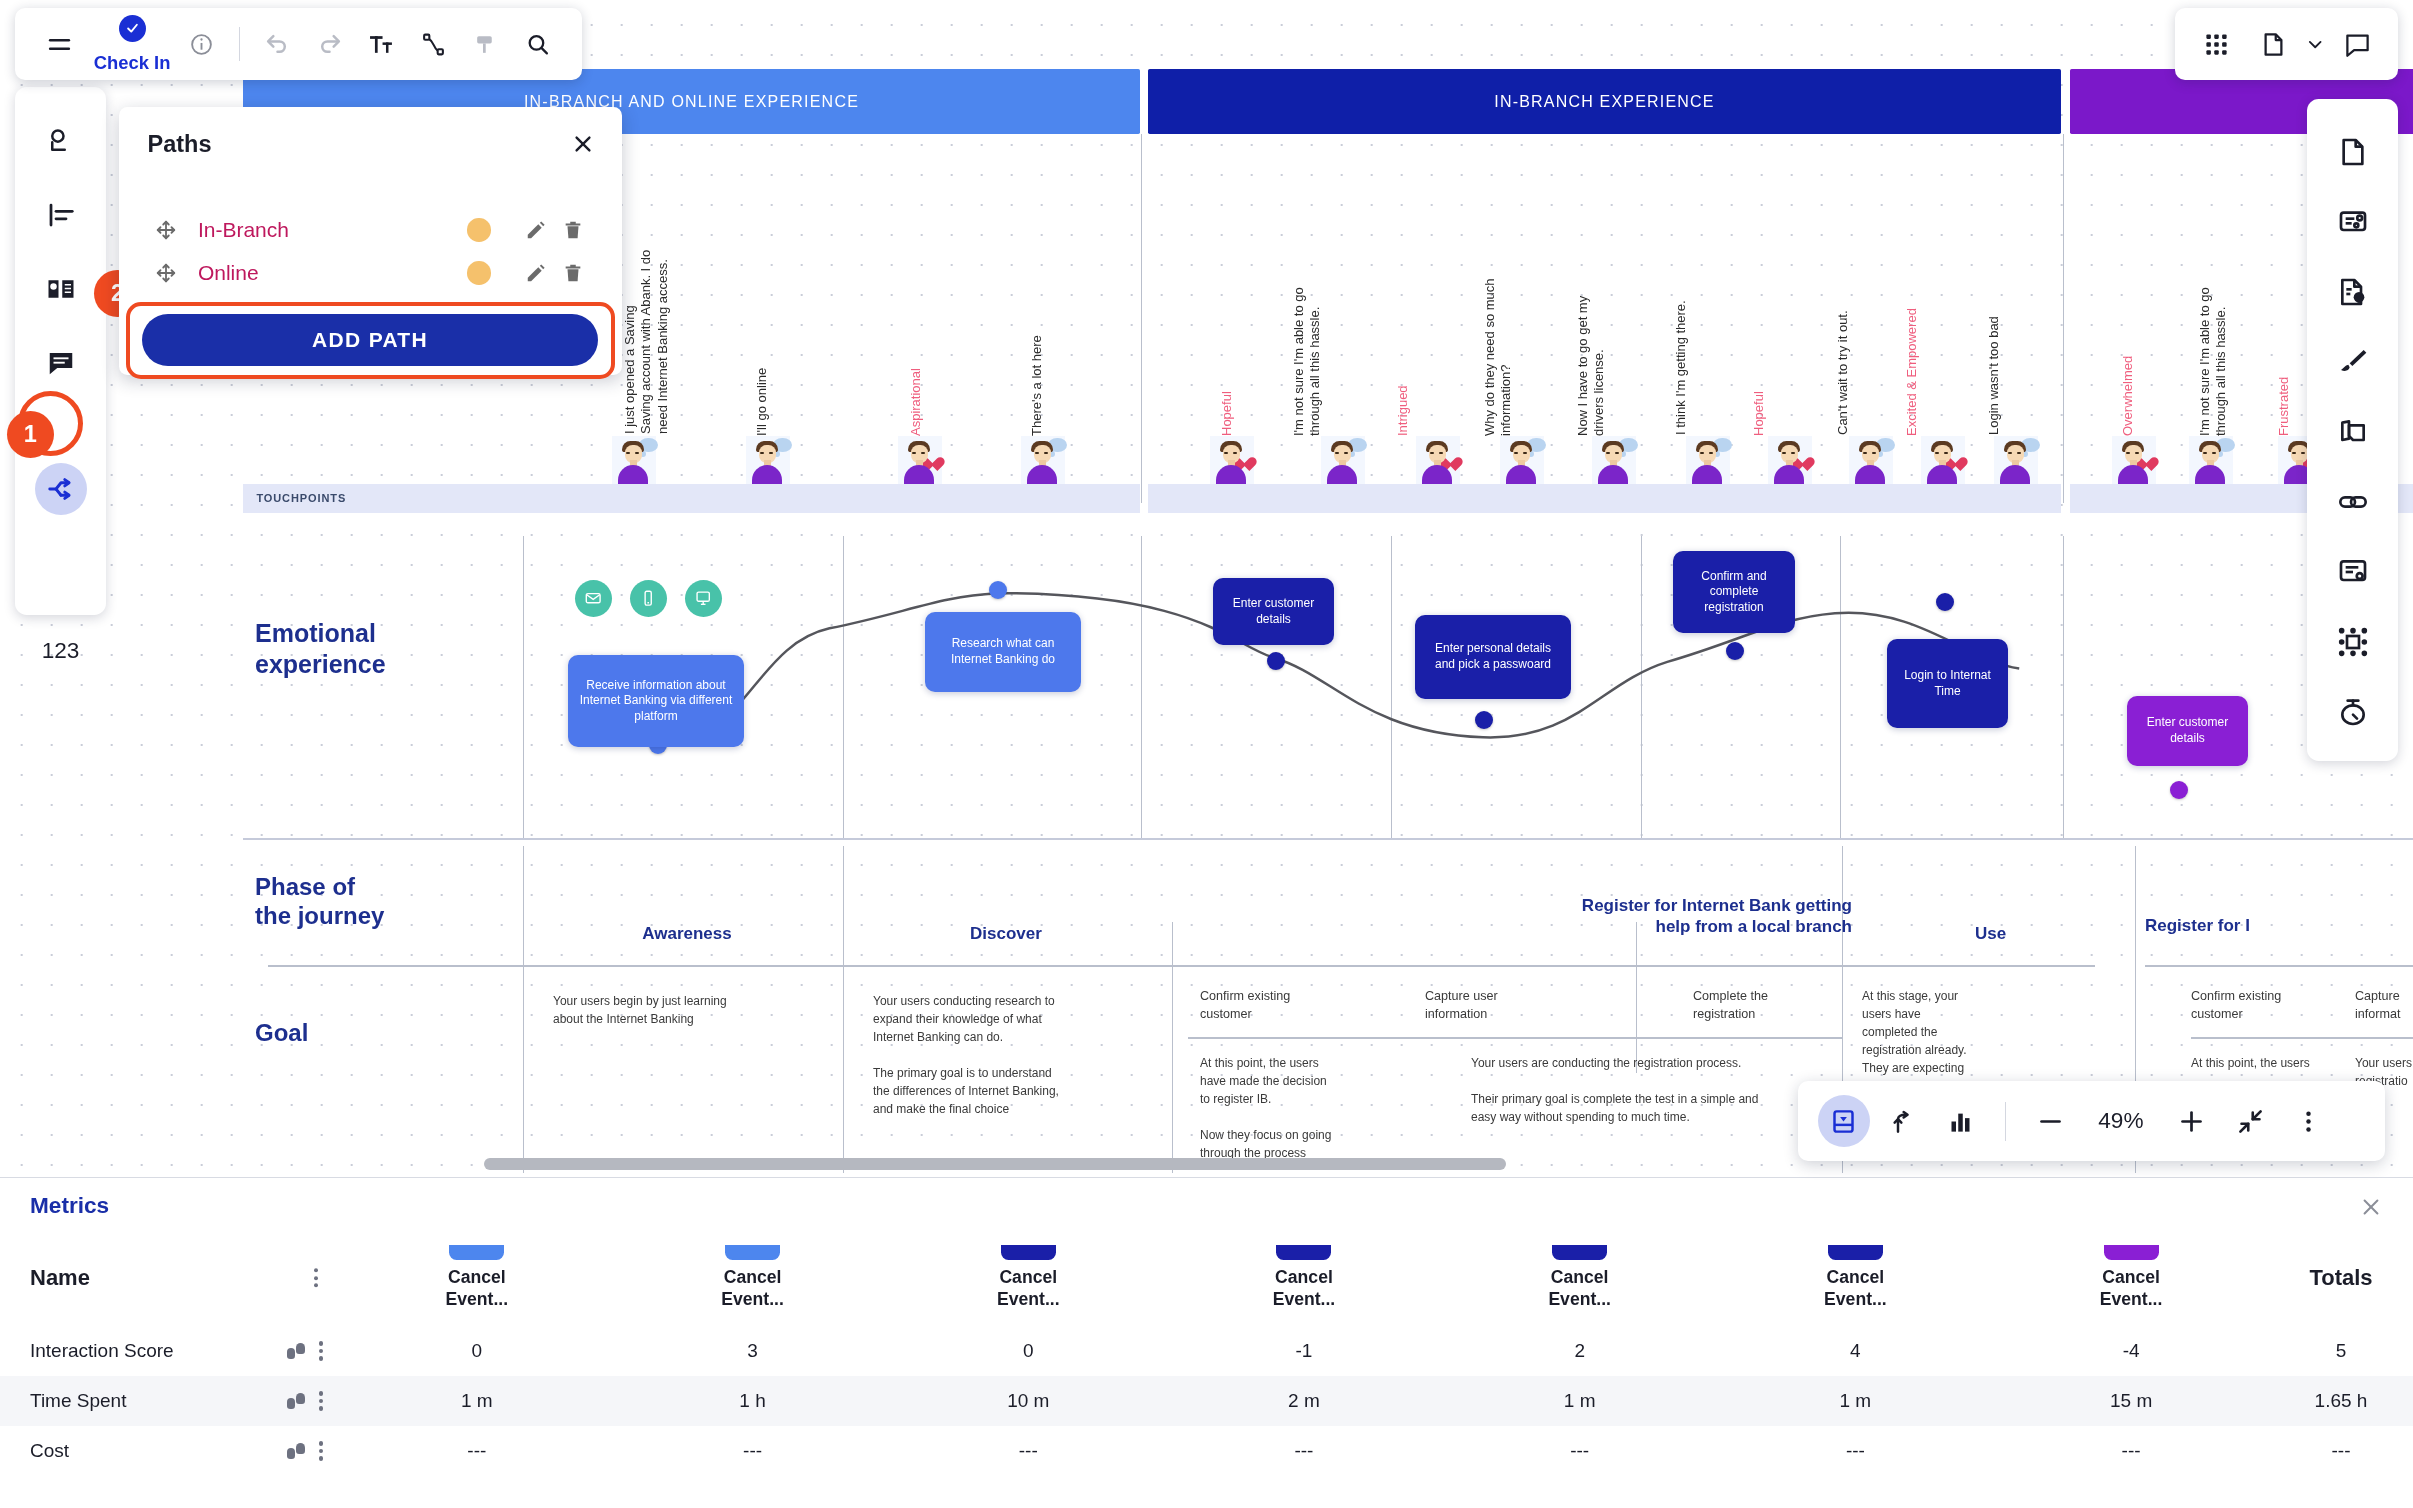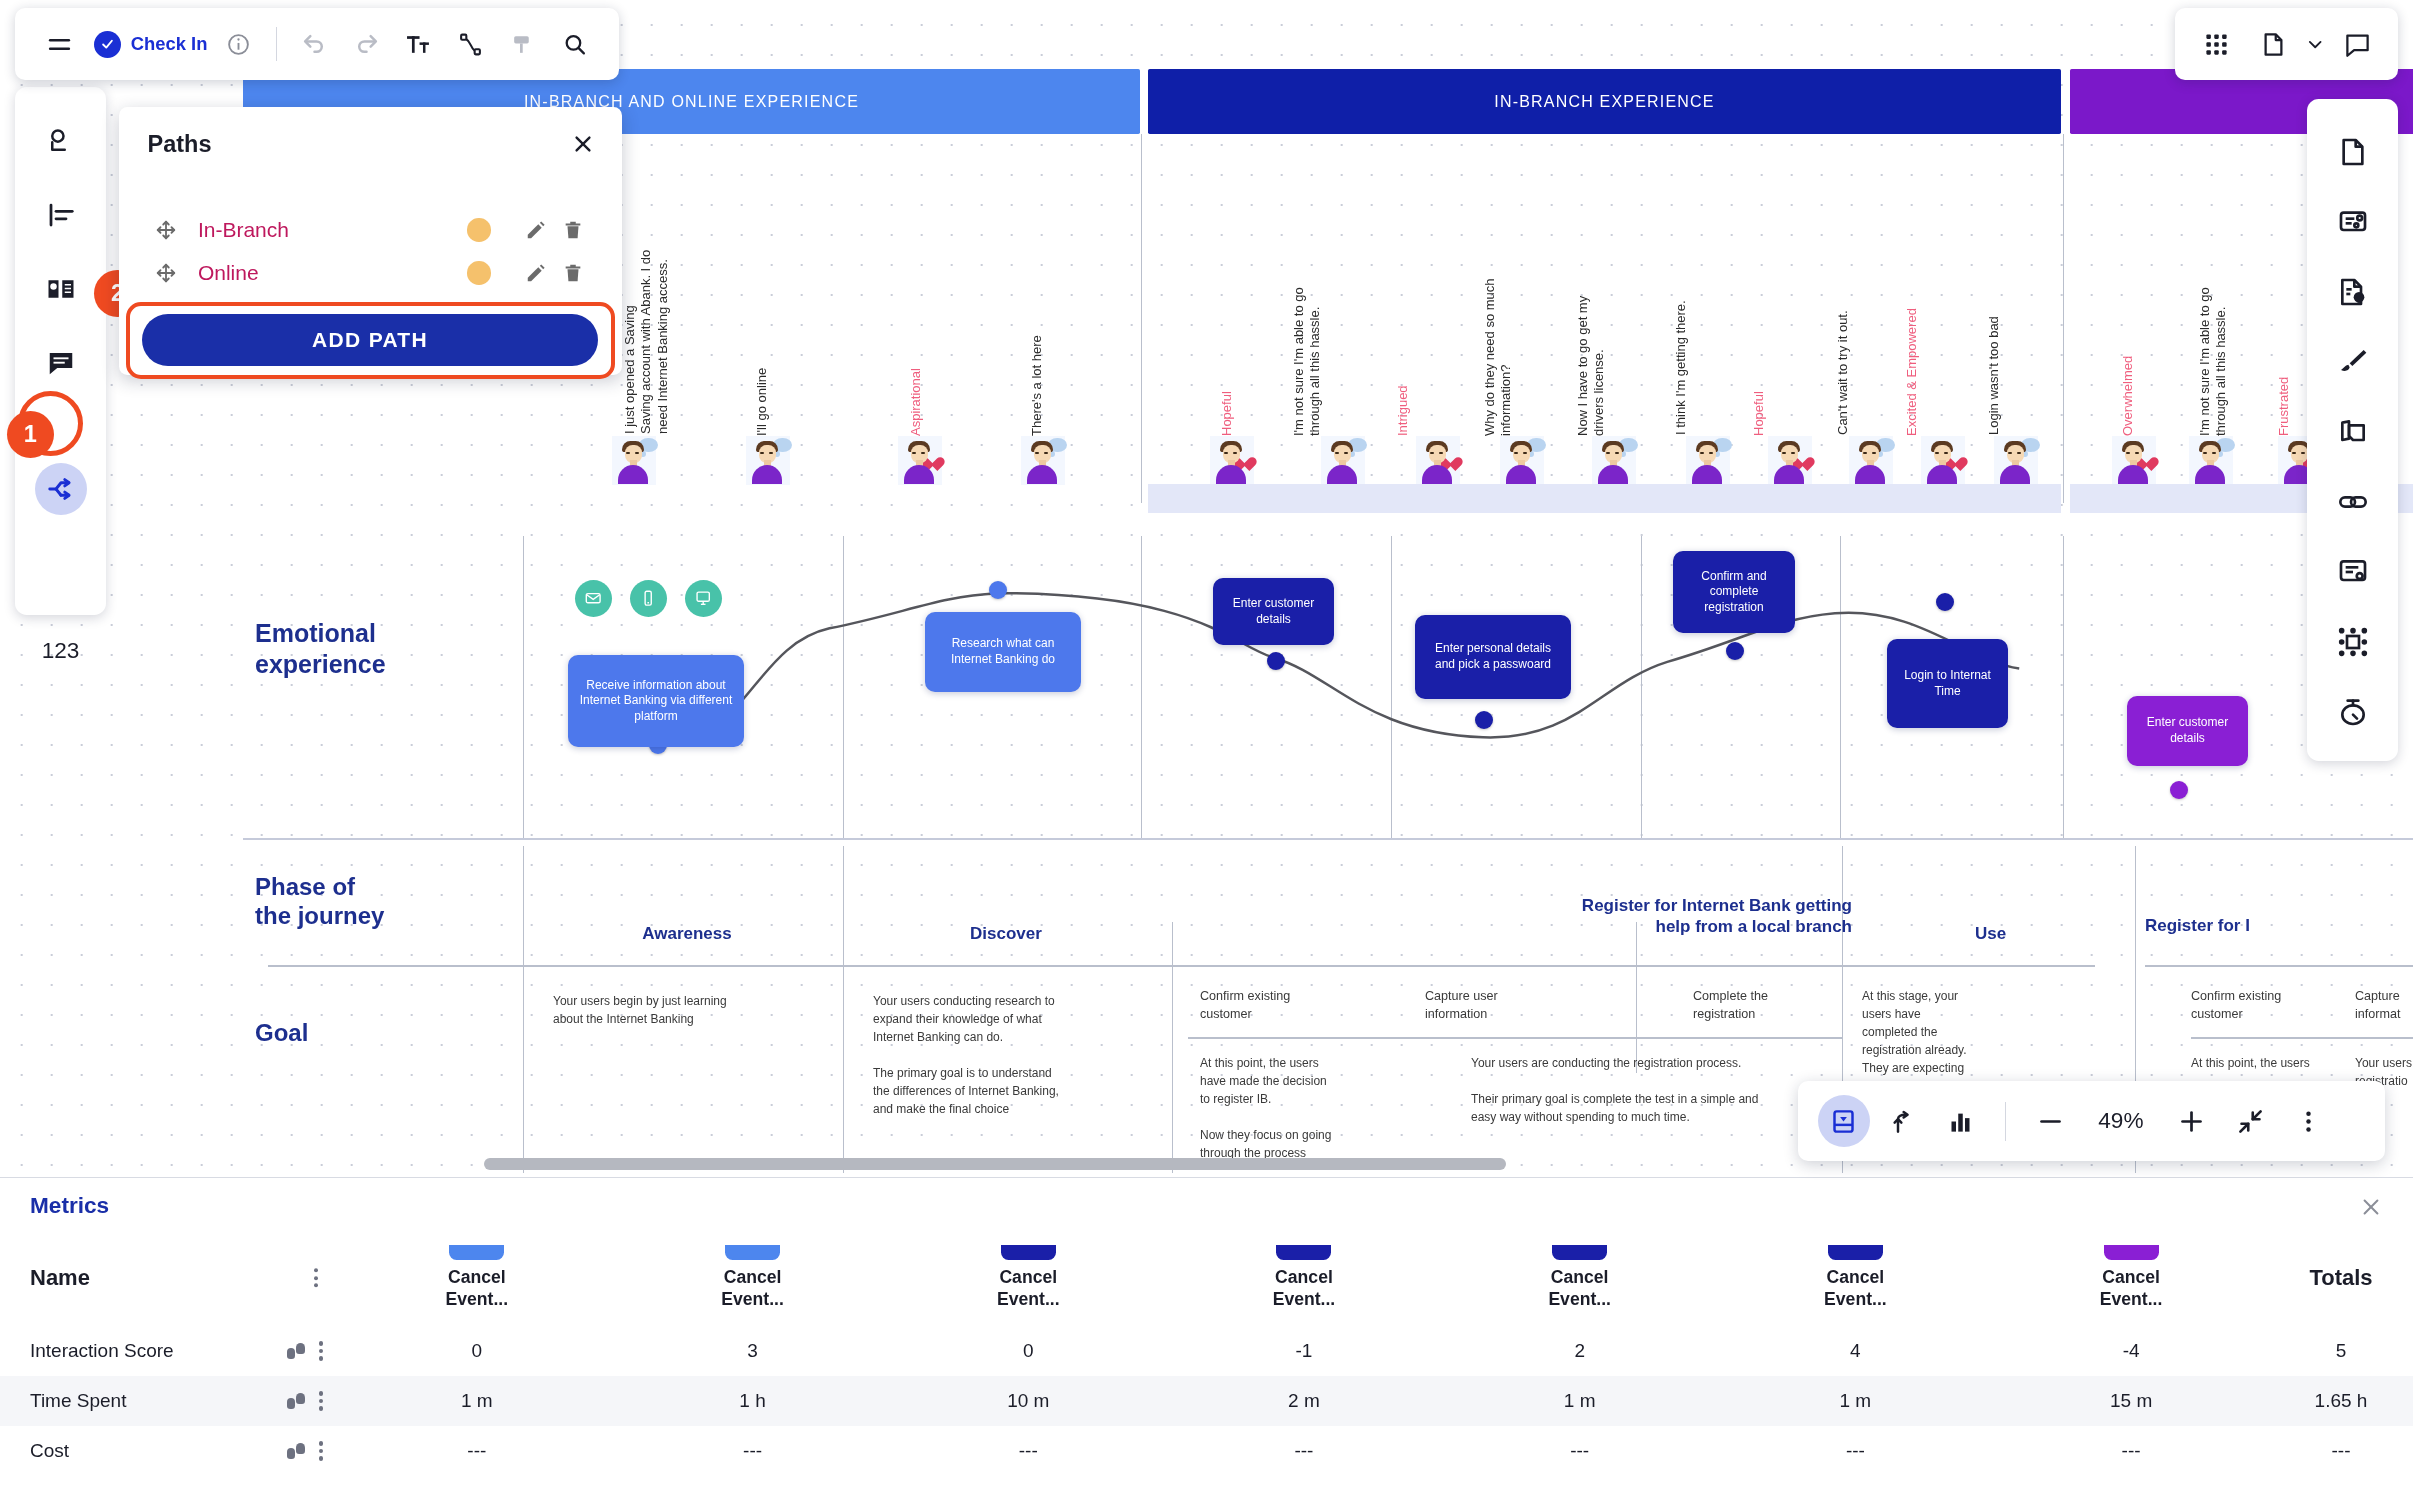--- a/index.html
+++ b/index.html
@@ -89,21 +89,21 @@
   .goal-body { position:absolute; font-size:12px; color:#3a3a3a; line-height:1.5;
     white-space:pre-line; }
 
   
   .top-toolbar { position:absolute; left:15px; top:8.4px; height:72px;
     background:#fff; border-radius:10px; box-shadow:0 2.5px 11.7px rgba(20,30,60,.20);
     display:flex; align-items:center; gap:0px; padding:0 18.4px; z-index:40; }
   .tb-btn { width:52px; height:52px; display:flex; align-items:center;
     justify-content:center; cursor:pointer; }
   .tb-btn svg { width:25px; height:25px; }
-  .check-in { display:flex; align-items:center; gap:10px; padding:0 5px 0 8.4px; cursor:pointer; }
+  .check-in { display:flex; align-items:center; gap:10px; padding:0 5px 0 8.4px; cursor:pointer;flex-direction:column; }
   .check-in .badge { width:27px; height:27px; border-radius:50%; background:#1a2fd4;
     display:flex; align-items:center; justify-content:center; }
   .check-in .badge svg { width:15px; height:15px; }
   .check-in .lbl { color:#1a2fd4; font-size:18.4px; font-weight:700; }
   .divider-v { width:0.8px; height:34px; background:#d4d7e0; margin:0 11.7px; }
 
   
   .left-rail { position:absolute; left:15px; top:87px; width:91px; height:528px;
     background:#fff; border-radius:11.7px; box-shadow:0 2.5px 11.7px rgba(20,30,60,.18);
     display:flex; flex-direction:column; align-items:center; padding-top:17px; z-index:30; }
@@ -426,20 +426,23 @@
       <div class="bg"></div>
         <div class="heart"></div>
         <div class="hair"></div>
         <div class="face"></div>
       <div class="eye l"></div>
         <div class="eye r"></div>
         <div class="neck"></div>
         <div class="body"></div>
     </div>
 
+    <div class="touchpoints-band" style="left:243px;width:897px;top:484px;">
+      <span class="tp-label">TOUCHPOINTS</span>
+    </div>
     <div class="touchpoints-band" style="left:1148px;width:913px;top:484px;"></div>
     <div class="touchpoints-band" style="left:2070px;width:344px;top:484px;"></div>
 
     <div class="row-title" style="left:255px;top:618px;font-size:25px;width:218px;">Emotional
 experience</div>
 
     <div class="vline" style="left:523px;top:536px;height:302px;"></div>
     <div class="vline" style="left:843px;top:536px;height:302px;"></div>
     <div class="vline" style="left:1141px;top:536px;height:302px;"></div>
     <div class="vline" style="left:1391px;top:536px;height:302px;"></div>

